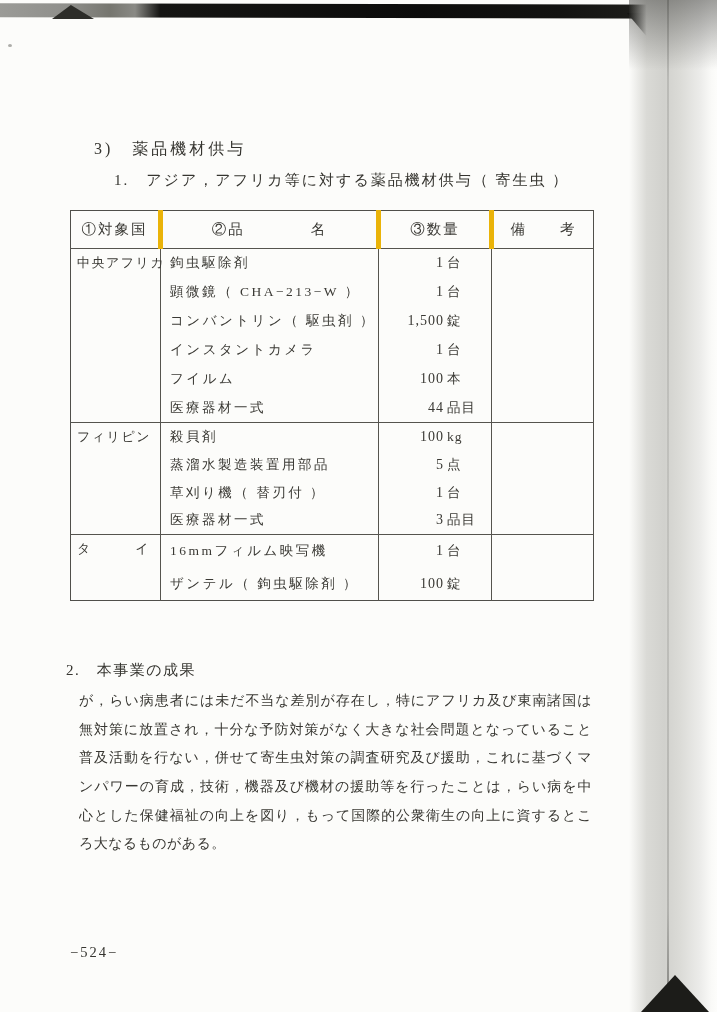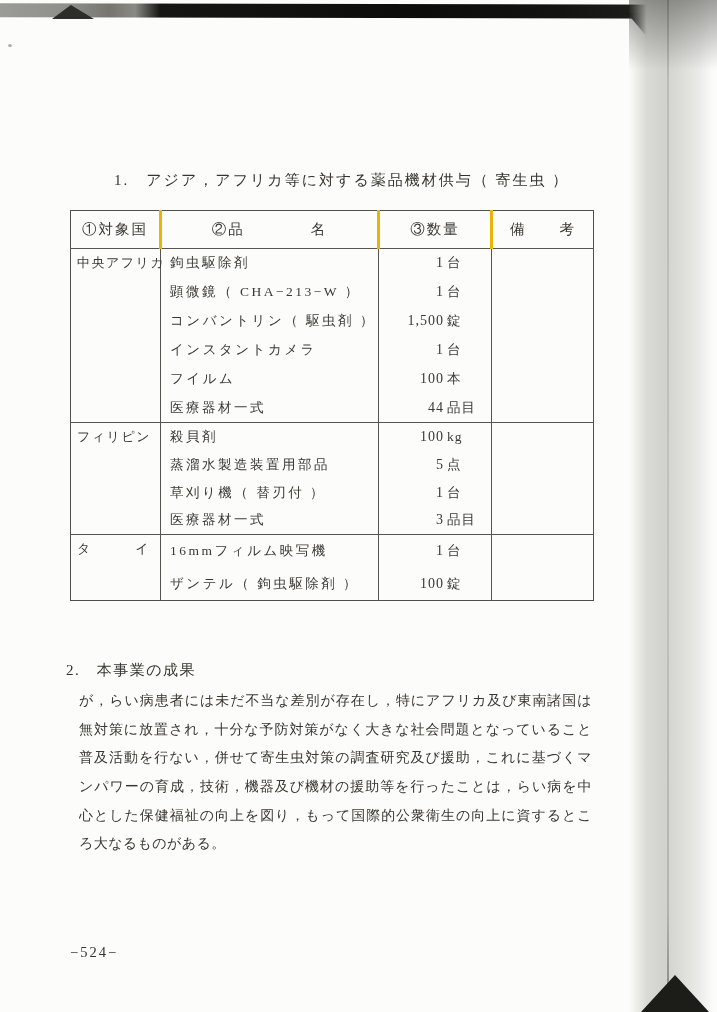--- a/index.html
+++ b/index.html
@@ -60,21 +60,21 @@
   .subheading{position:absolute;left:114px;top:171px;font-size:15px;letter-spacing:2px;white-space:pre;}
 
   .supply-table{
     position:absolute;left:70px;top:210px;width:523px;table-layout:fixed;
     border-collapse:collapse;border:1.5px solid #504f4a;font-size:14px;color:#3a3934;
   }
   .supply-table th{
     font-weight:normal;font-size:14.5px;letter-spacing:2px;text-align:center;
     height:35px;border-bottom:1px solid #55544e;white-space:pre;
   }
-  .supply-table th:not(:last-child){border-right:3px solid #eab308;}
+  .supply-table th:not(:last-child){border-right:5px solid #eab308;}
   .supply-table td{vertical-align:middle;}
   td.country{
     border-right:1px solid #55544e;vertical-align:top;
     padding:5px 2px 0 6px;font-size:13px;letter-spacing:1.5px;white-space:pre;
   }
   td.name{
     border-right:1px solid #55544e;padding-left:9px;
     font-size:13.5px;letter-spacing:2.5px;white-space:nowrap;overflow:hidden;
   }
   td.qty{border-right:1px solid #55544e;white-space:nowrap;}
@@ -107,20 +107,21 @@
   <div class="binding-band">
     <div class="binding-line"></div>
   </div>
   <div class="hole hole-1"></div>
   <div class="hole hole-2"></div>
   <div class="hole hole-3"></div>
   <div class="hole hole-4"></div>
   <div class="bottom-wedge"></div>
   <div class="speck"></div>
 
+  <div class="heading">3)　薬品機材供与</div>
   <div class="subheading">1.　アジア，アフリカ等に対する薬品機材供与（ 寄生虫 ）</div>
 
   <table class="supply-table">
     <colgroup>
       <col style="width:90px">
         <col style="width:218px">
         <col style="width:113px">
         <col style="width:102px">
     </colgroup>
     <thead>

